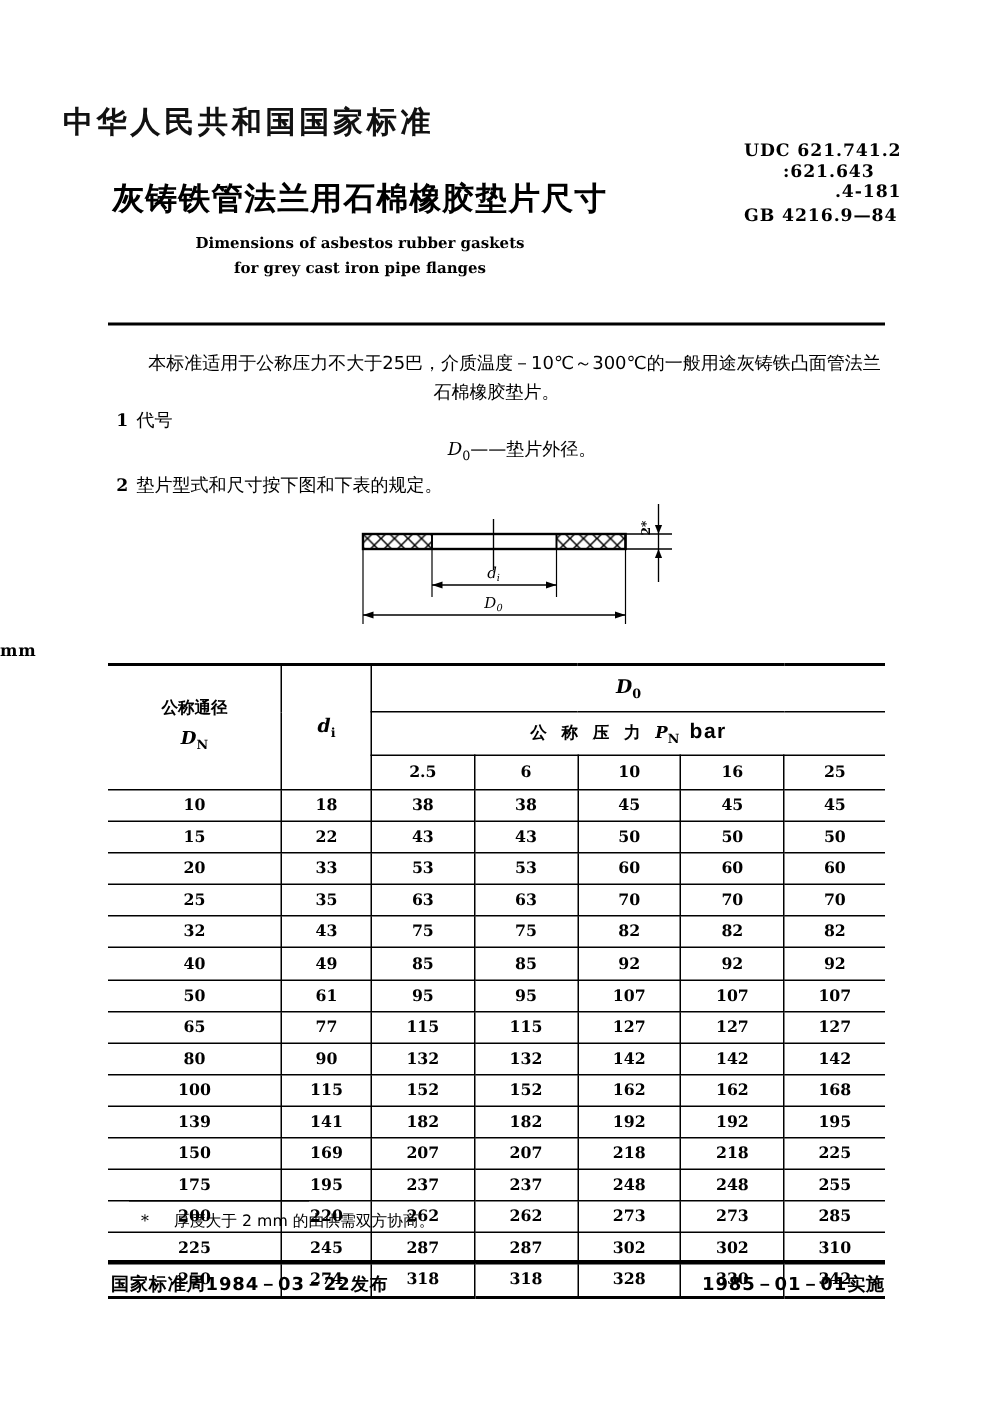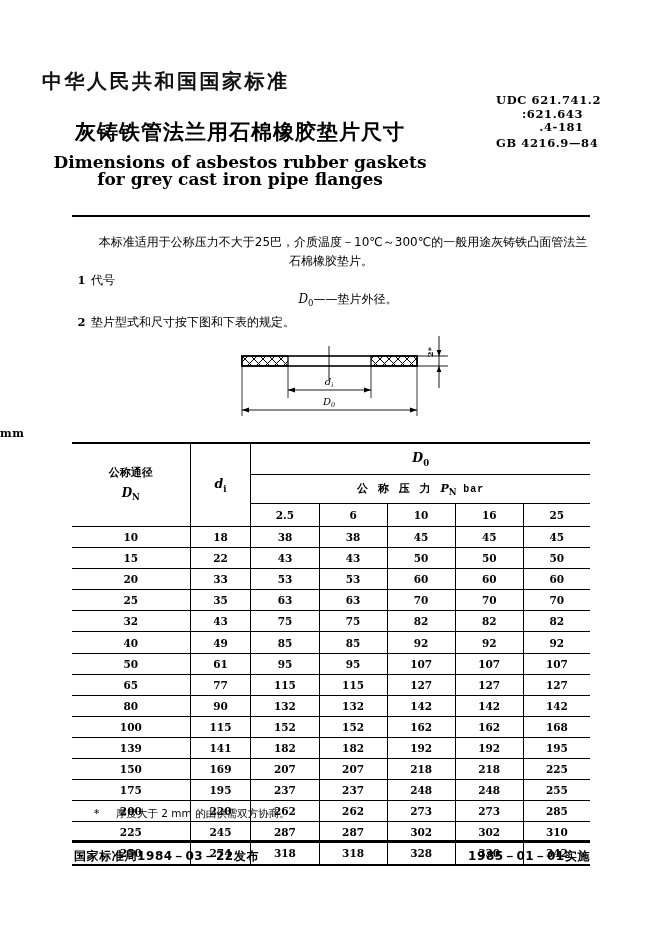--- a/index.html
+++ b/index.html
@@ -43,40 +43,40 @@
     font-weight: 700;
     letter-spacing: 1px;
     color: #000;
   }
   .hdr-entitle {
     position: absolute;
     left: 0; top: 154px;
     width: 480px;
     text-align: center;
     font-family: "DejaVu Serif", "Liberation Serif", serif;
-    font-size: 17px;
+    font-size: 10px;
     font-weight: 700;
     line-height: 17px;
     color: #000;
   }
   .hdr-entitle div { white-space: nowrap; }
 
   .hdr-codes {
     position: absolute;
     left: 496px; top: 82px;
     font-family: "DejaVu Serif", "Liberation Serif", serif;
     font-size: 11.5px;
     font-weight: 700;
     line-height: 13.5px;
     letter-spacing: 0.6px;
     white-space: nowrap;
   }
   .hdr-codes .c1 { text-align: left; margin-top: 12px; }
   .hdr-codes .c2 { text-align: left; padding-left: 26px; }
-  .hdr-codes .c3 { text-align: center; padding-left: 26px; }
+  .hdr-codes .c3 { text-align: right; padding-left: 26px; }
   .hdr-codes .c4 { text-align: left; padding-top: 2px; }
 
   
   .rule-top {
     position: absolute;
     left: 72px; top: 215px;
     width: 518px; height: 2.2px;
     background: #000;
   }
   .rule-footer {
@@ -185,23 +185,23 @@
     font-family: "DejaVu Sans", "Liberation Sans", sans-serif;
     font-size: 11px;
     letter-spacing: 3px;
   }
   .hcell-pn .pn {
     font-family: "DejaVu Serif", "Liberation Serif", serif;
     font-style: italic;
     letter-spacing: 0;
   }
   .hcell-pn .bar {
-    font-family: Liberation Mono, monospace;
+    font-family: Liberation Sans, sans-serif;
     font-style: normal;
-    font-size: 10px;
+    font-size: 14px;
     letter-spacing: 1px;
     text-align: center;
   }
   .row-h1 td { height: 30px; }
   .row-h2 td { height: 28px; }
   .row-h3 td { height: 22px; }
   .drow td { height: 20.1px; }
 
   
   .footnote-rule {

